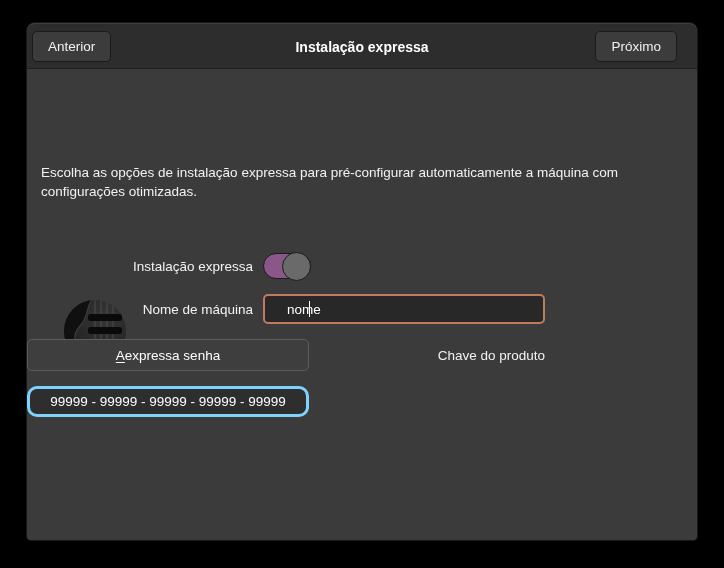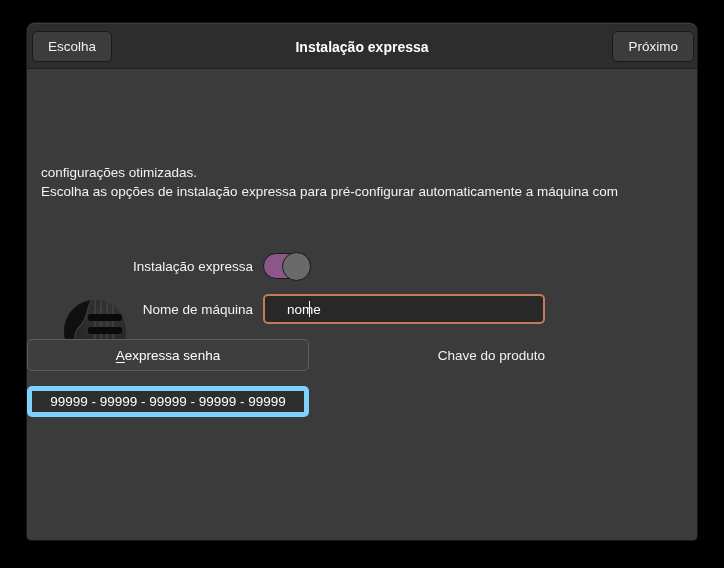--- a/index.html
+++ b/index.html
@@ -35,21 +35,21 @@
     background:#3c3c3c;
     border:1px solid #1a1a1a;
     border-radius:5px;
     color:#f0f0f0;
     font-family:"Liberation Sans", sans-serif;
     font-size:13.5px;
     line-height:29px;
     cursor:pointer;
   }
   .hdr-btn.back { left:5px; }
-  .hdr-btn.next { right:3px; }
+  .hdr-btn.next { right:20px; }
   .hdr-title {
     position:absolute; left:0; right:0; top:0;
     height:46px; line-height:46px;
     text-align:center;
     color:#ffffff;
     font-size:14px; font-weight:bold;
     pointer-events:none;
   }
 
   
@@ -125,50 +125,50 @@
     font-family:"Liberation Sans", sans-serif;
     font-size:13.5px;
     cursor:pointer;
   }
   .pw-btn .mnemonic { text-decoration:underline; text-underline-offset:2px; }
 
   
   .key-entry {
     width:282px; height:31px;
     background:#2e2e2e;
-    border:5px solid #7dd3fc;
-    border-radius:5px;
+    border:3px solid #7dd3fc;
+    border-radius:10px;
     color:#ffffff;
     font-family:"Liberation Sans", sans-serif;
     font-size:13.5px;
     text-align:center;
     padding:0 6px;
     outline:none;
   }
 
   
   .avatar {
     position:absolute; left:37px; top:277px;
     width:62px; height:62px;
   }
 </style>
 </head>
 <body>
 
 <div class="window">
 
   <div class="headerbar">
-    <button class="hdr-btn back">Escolha</button>
+    <button class="hdr-btn back">Anterior</button>
     <div class="hdr-title">Instalação expressa</div>
     <button class="hdr-btn next">Próximo</button>
   </div>
 
   <div class="intro">
+    <div>Escolha as opções de instalação expressa para pré-configurar automaticamente a máquina com</div>
     <div>configurações otimizadas.</div>
-    <div>Escolha as opções de instalação expressa para pré-configurar automaticamente a máquina com</div>
   </div>
 
   <div class="avatar">
     <svg width="62" height="62" viewBox="0 0 62 62">
       <defs>
         <clipPath id="avclip">
             <circle cx="31" cy="31" r="31"></circle>
           </clipPath>
         <radialGradient id="avbg" cx="65%" cy="28%" r="85%">
           <stop offset="0" stop-color="#363636"></stop>

